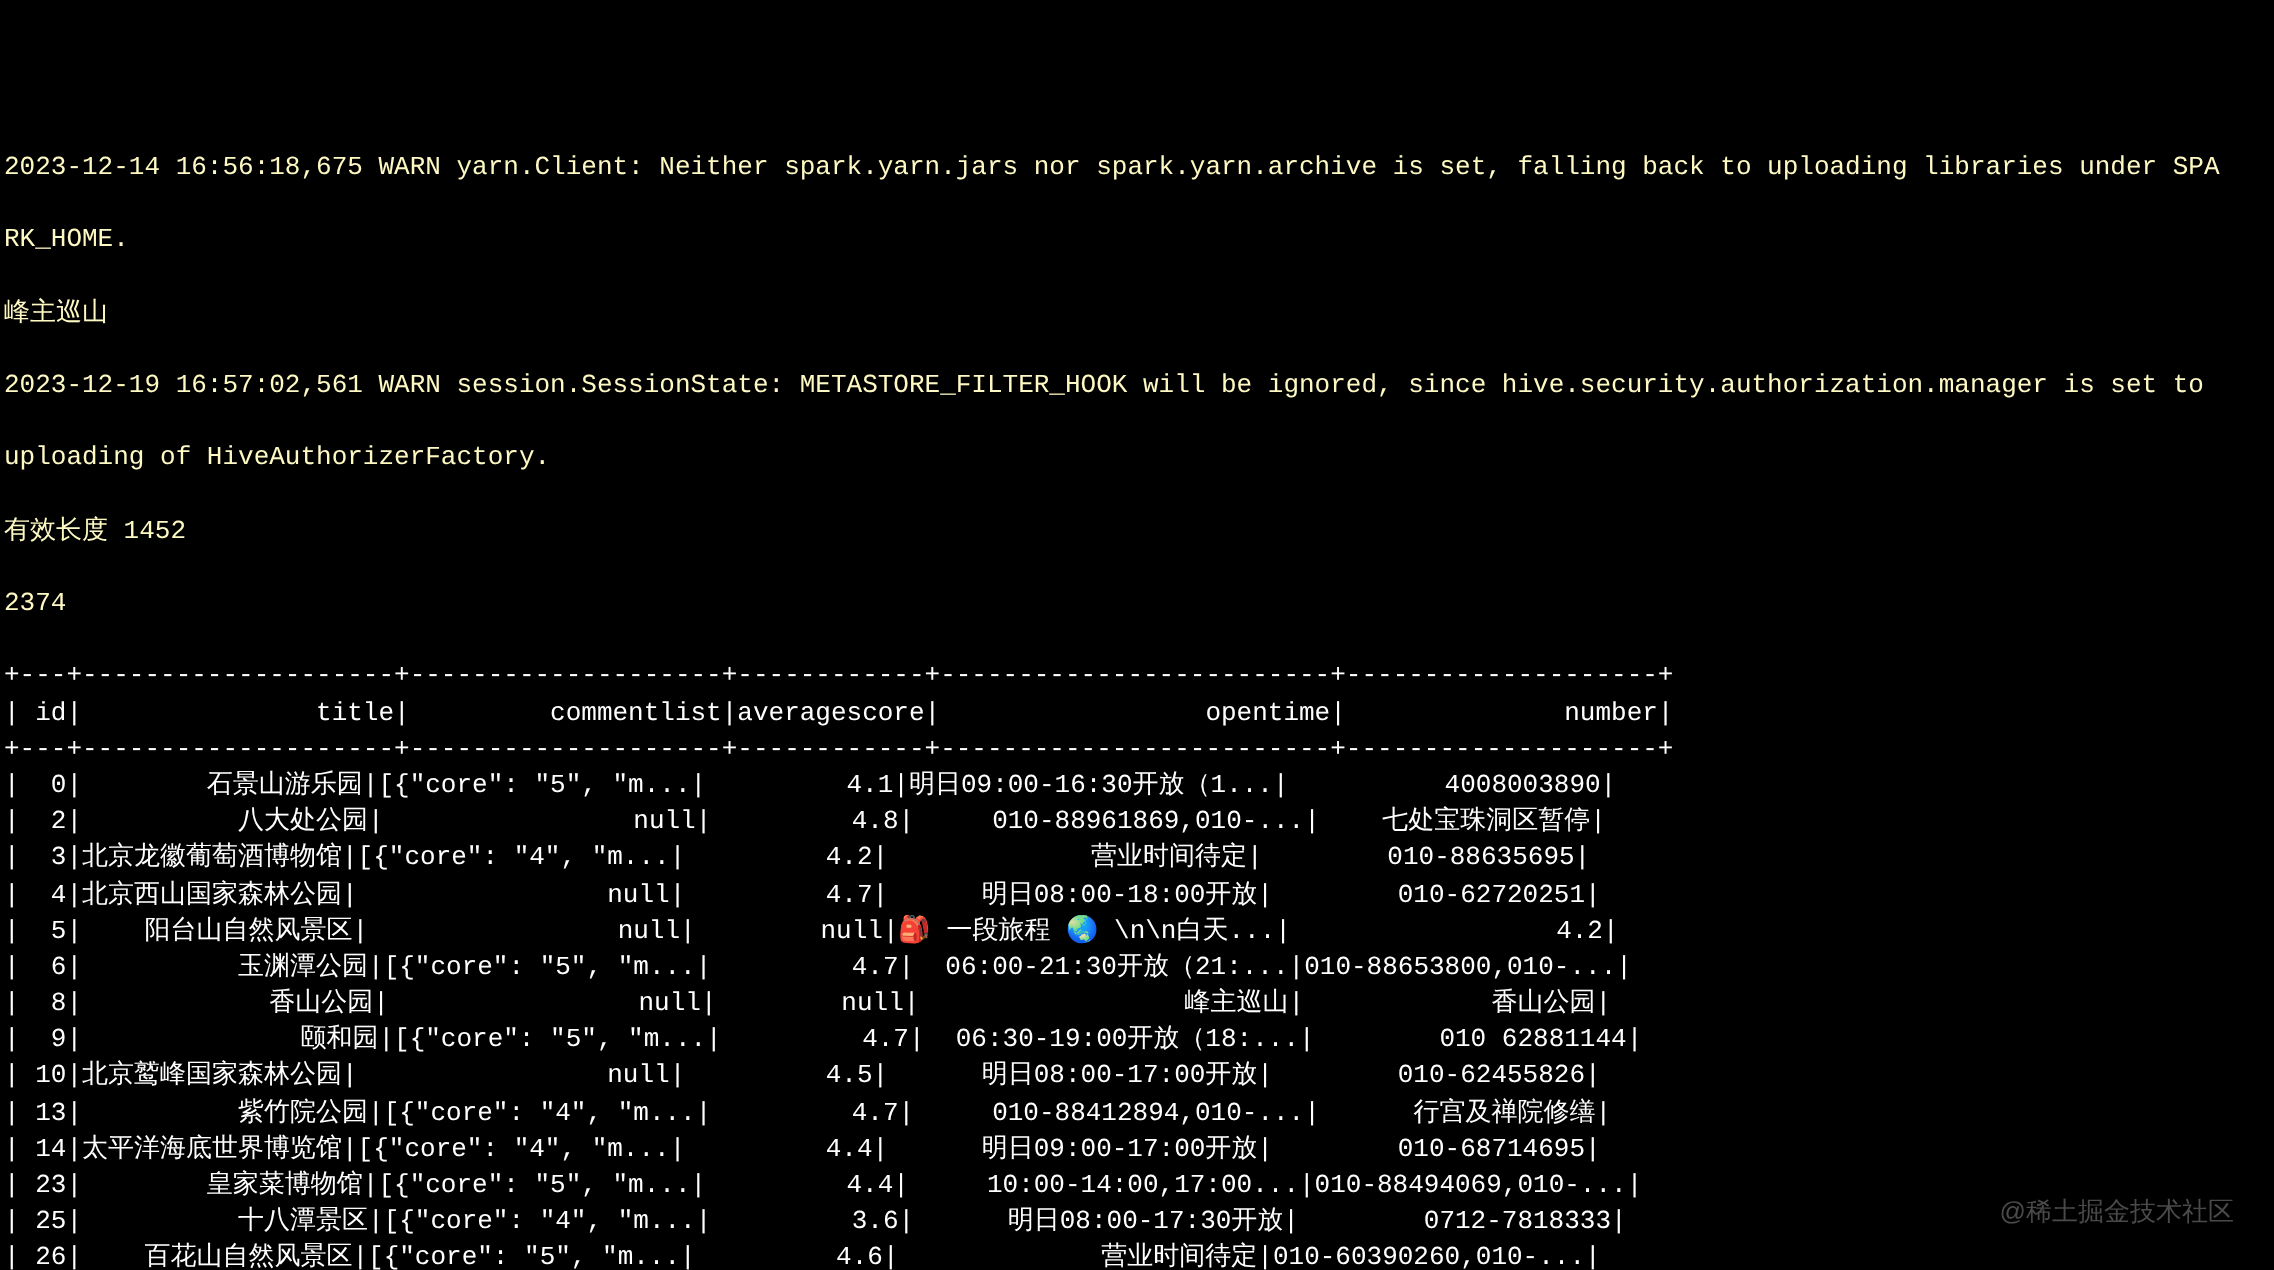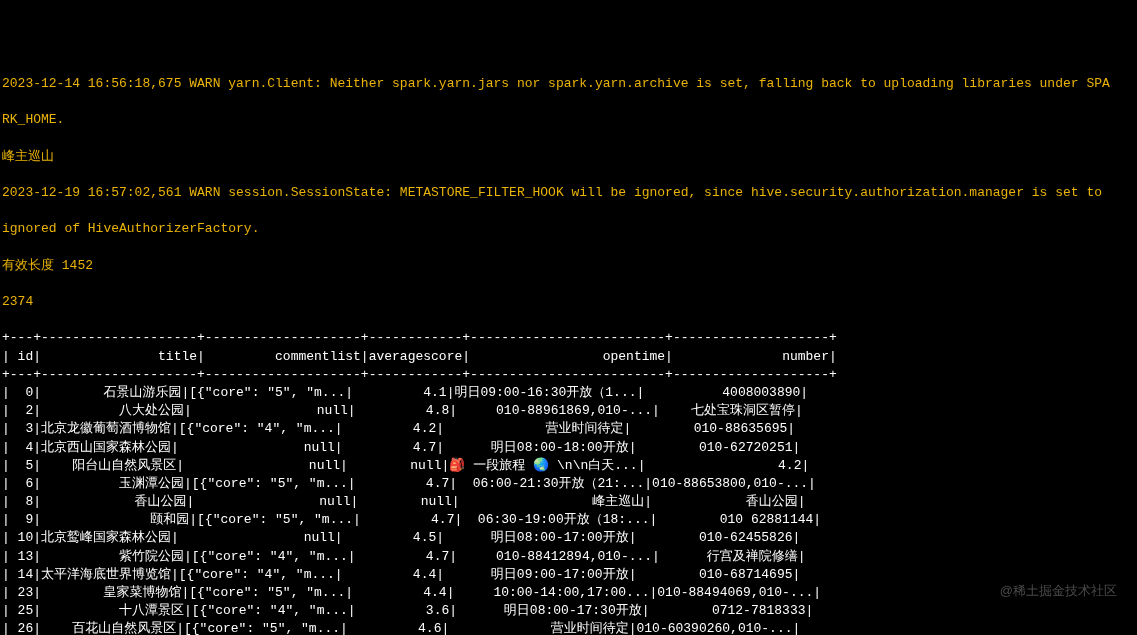--- a/index.html
+++ b/index.html
@@ -14,46 +14,46 @@
       font-size: 13px;
       line-height: 1.4;
       padding: 2px;
       white-space: pre;
       overflow: hidden;
       width: 1137px;
       height: 635px;
       position: relative;
     }
     .log-line {
-      color: #eab308;
+      color: #fef9c3;
     }
     .table-container {
       color: #fff;
     }
     .watermark {
       position: absolute;
-      bottom: 35px;
+      bottom: 20px;
       right: 20px;
       color: #4a4a4a;
       font-size: 13px;
       font-family: "Microsoft YaHei", sans-serif;
       white-space: nowrap;
       margin-top: 27px;
     }
   </style>
 </head>
 <body>
 
 
 
 <div class="log-line">2023-12-14 16:56:18,675 WARN yarn.Client: Neither spark.yarn.jars nor spark.yarn.archive is set, falling back to uploading libraries under SPA</div>
 <div class="log-line">RK_HOME.</div>
 <div class="log-line">峰主巡山</div>
 <div class="log-line">2023-12-19 16:57:02,561 WARN session.SessionState: METASTORE_FILTER_HOOK will be ignored, since hive.security.authorization.manager is set to</div>
-<div class="log-line">ignored of HiveAuthorizerFactory.</div>
+<div class="log-line">uploading of HiveAuthorizerFactory.</div>
 <div class="log-line">有效长度 1452</div>
 <div class="log-line">2374</div>
 <div class="table-container" id="table-output">+---+--------------------+--------------------+------------+-------------------------+--------------------+
 | id|               title|         commentlist|averagescore|                 opentime|              number|
 +---+--------------------+--------------------+------------+-------------------------+--------------------+
 |  0|        石景山游乐园|[{"core": "5", "m...|         4.1|明日09:00-16:30开放（1...|          4008003890|
 |  2|          八大处公园|                null|         4.8|     010-88961869,010-...|    七处宝珠洞区暂停|
 |  3|北京龙徽葡萄酒博物馆|[{"core": "4", "m...|         4.2|             营业时间待定|        010-88635695|
 |  4|北京西山国家森林公园|                null|         4.7|      明日08:00-18:00开放|        010-62720251|
 |  5|    阳台山自然风景区|                null|        null|🎒 一段旅程 🌏 \n\n白天...|                 4.2|

